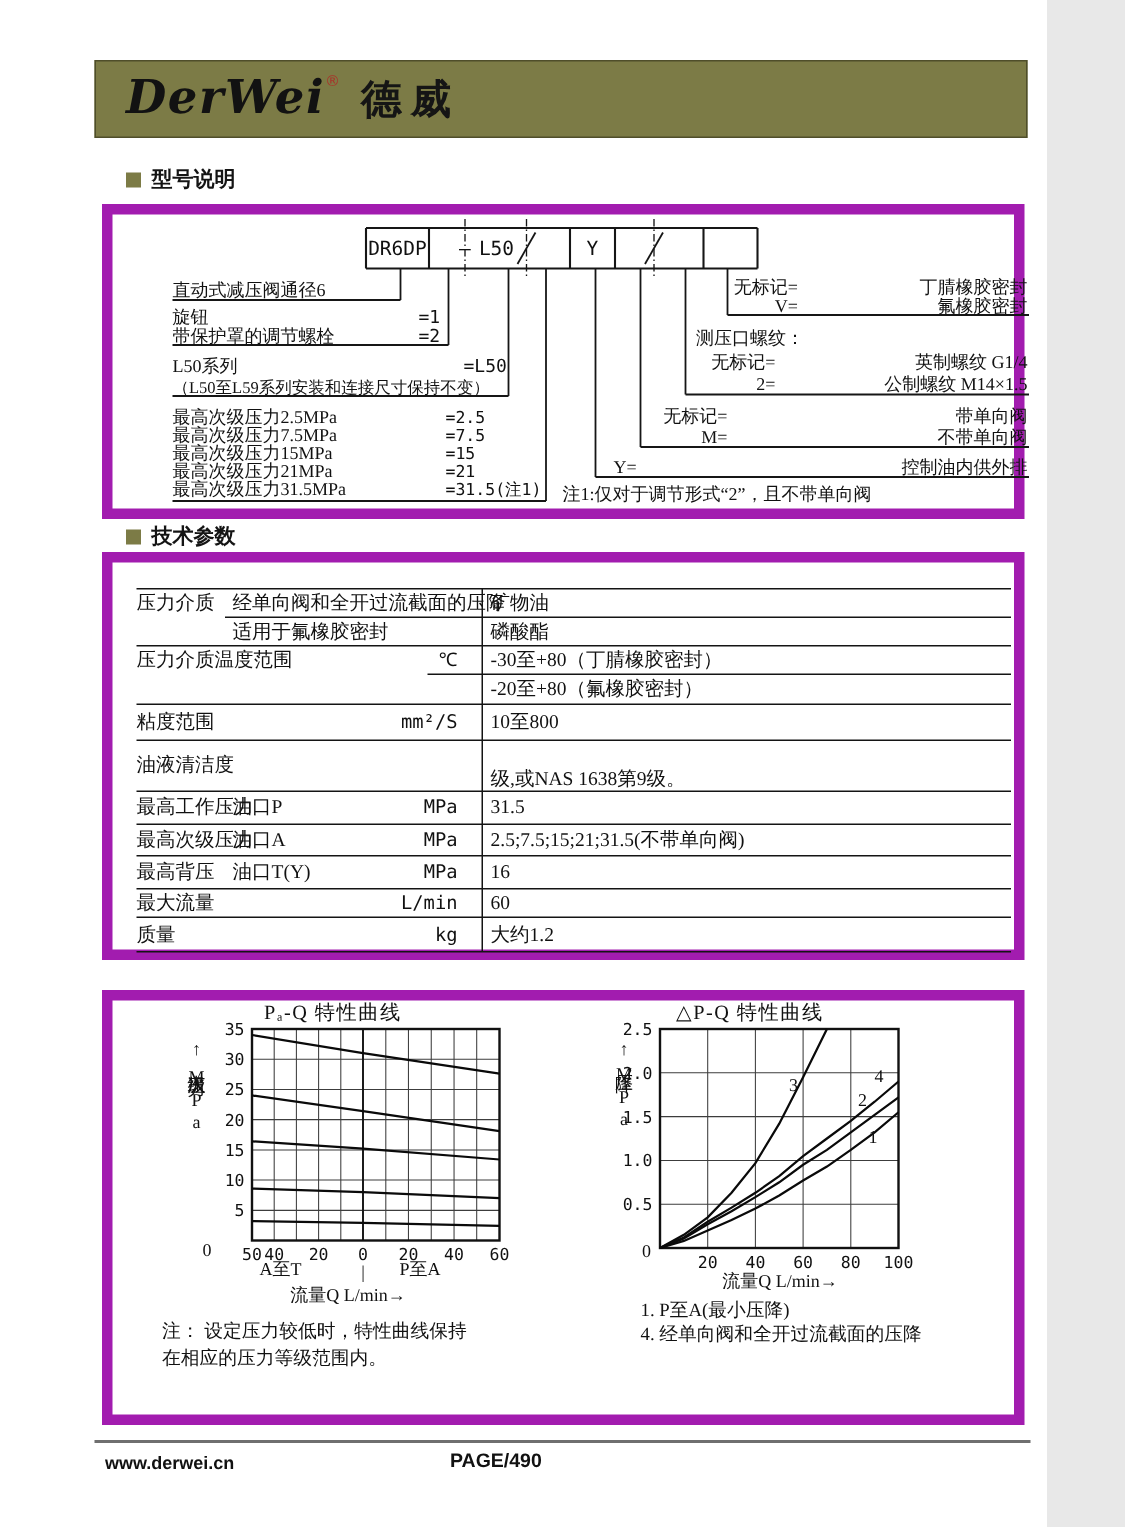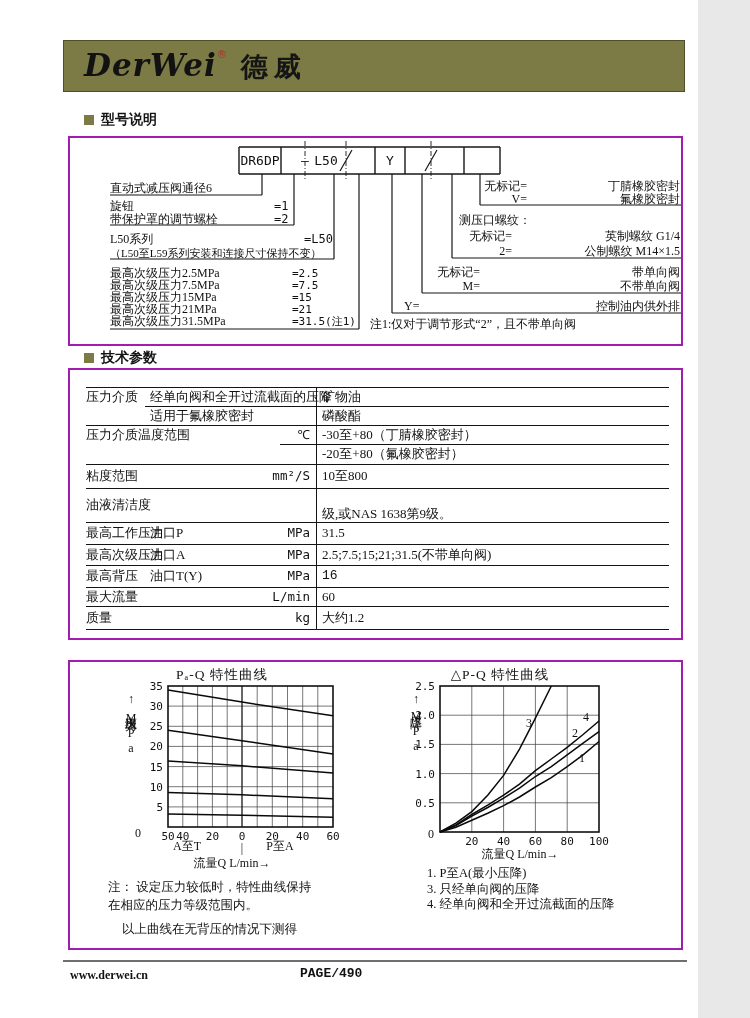--- a/index.html
+++ b/index.html
@@ -12,21 +12,21 @@
   .logo{position:absolute;left:20px;top:6px;white-space:nowrap;}
   .logo-latin{font-family:"DejaVu Serif",serif;font-style:italic;font-weight:bold;font-size:31px;color:#121212;letter-spacing:1px;}
   .logo-reg{font-size:10px;color:#a8342a;vertical-align:18px;font-family:"DejaVu Sans",sans-serif;}
   .logo-cn{font-size:27px;font-weight:bold;color:#151515;margin-left:10px;letter-spacing:6px;}
   
   .sec-head{position:absolute;left:64px;height:16px;white-space:nowrap;padding-left:20px;}
   .sq{display:inline-block;width:10px;height:10px;background:#7c7b46;margin-right:7px;}
   .sec-title{font-family:"Liberation Sans",sans-serif;font-weight:bold;font-size:14px;color:#141414;vertical-align:1px;}
   .sec-note{font-family:"Liberation Sans",sans-serif;font-weight:bold;font-size:12px;color:#141414;margin-left:22px;vertical-align:1px;}
   
-  .box{position:absolute;left:68px;width:615px;border:2px solid #a21caf;box-sizing:border-box;background:#fff;}
+  .box{position:absolute;left:68px;width:615px;border:7px solid #a21caf;box-sizing:border-box;background:#fff;}
   
   .dt{font-size:12px;fill:#111;font-family:"Liberation Serif",serif;}
   .dsmall{font-size:11px;fill:#111;font-family:"Liberation Serif",serif;}
   .dcode{font-size:13px;fill:#111;font-family:"DejaVu Sans Mono",monospace;}
   .dval{font-size:12px;fill:#111;font-family:"DejaVu Sans Mono",monospace;}
   .dvalsm{font-size:11px;fill:#111;font-family:"DejaVu Sans Mono",monospace;}
   .dline{stroke:#161616;stroke-width:1.2;}
   .dframe{stroke:#161616;stroke-width:1.4;fill:none;}
   .ddash{stroke:#161616;stroke-width:0.9;stroke-dasharray:5 2 1 2;}
   
@@ -41,22 +41,22 @@
   .curve{fill:none;stroke:#0a0a0a;stroke-width:1.5;}
   .tick{font-size:11px;fill:#111;font-family:"DejaVu Sans Mono",monospace;}
   .ann{font-size:12px;fill:#111;font-family:"Liberation Serif",serif;}
   .ctitle{font-size:13.5px;fill:#111;font-family:"Liberation Serif",serif;letter-spacing:1px;}
   .vlabel{position:absolute;writing-mode:vertical-lr;text-orientation:upright;font-size:12px;
           letter-spacing:1px;white-space:nowrap;color:#111;}
   .notes{position:absolute;font-size:12.5px;line-height:18px;color:#111;}
   .legend{position:absolute;font-size:12.5px;line-height:15.5px;color:#111;}
   
   .footline{position:absolute;left:63px;top:960px;width:624px;border-top:2.5px solid #6f6f6f;}
-  .footurl{position:absolute;left:70px;top:968px;font-family:Liberation Serif, serif;font-weight:bold;font-size:12px;}
-  .footpage{position:absolute;left:300px;top:966px;font-family:Liberation Mono, monospace;font-weight:bold;font-size:13px;}
+  .footurl{position:absolute;left:70px;top:968px;font-family:Liberation Sans, sans-serif;font-weight:bold;font-size:12px;}
+  .footpage{position:absolute;left:300px;top:966px;font-family:Liberation Sans, sans-serif;font-weight:bold;font-size:13px;}
 </style>
 </head>
 <body>
 
 <div class="page">
 
   <div class="banner">
     <div class="logo">
       <span class="logo-latin">DerWei</span><span class="logo-reg">®</span>
       <span class="logo-cn">德威</span>
@@ -185,21 +185,21 @@
       <div class="tcell " style="top: 152px; line-height: 22px; left: 252px;">31.5</div>
       <div></div>
       <div class="tcell " style="top: 174px; line-height: 21px; left: 16px;">最高次级压力</div>
       <div class="tcell " style="top: 174px; line-height: 21px; left: 80px;">油口A</div>
       <div class="tcell tmono" style="top: 174px; line-height: 21px; right: 371px;">MPa</div>
       <div class="tcell " style="top: 174px; line-height: 21px; left: 252px;">2.5;7.5;15;21;31.5(不带单向阀)</div>
       <div></div>
       <div class="tcell " style="top: 195px; line-height: 22px; left: 16px;">最高背压</div>
       <div class="tcell " style="top: 195px; line-height: 22px; left: 80px;">油口T(Y)</div>
       <div class="tcell tmono" style="top: 195px; line-height: 22px; right: 371px;">MPa</div>
-      <div class="tcell " style="top: 195px; line-height: 22px; left: 252px; font-family: Liberation Mono, monospace;">16</div>
+      <div class="tcell " style="top: 195px; line-height: 22px; left: 252px;">16</div>
       <div></div>
       <div class="tcell " style="top: 217px; line-height: 19px; left: 16px;">最大流量</div>
       <div class="tcell tmono" style="top: 217px; line-height: 19px; right: 371px;">L/min</div>
       <div class="tcell " style="top: 217px; line-height: 19px; left: 252px;">60</div>
       <div></div>
       <div class="tcell " style="top: 236px; line-height: 23px; left: 16px;">质量</div>
       <div class="tcell tmono" style="top: 236px; line-height: 23px; right: 371px;">kg</div>
       <div class="tcell " style="top: 236px; line-height: 23px; left: 252px;">大约1.2</div>
     </div>
 
@@ -282,25 +282,23 @@
       <text x="120" y="194" text-anchor="middle" class="ann">流量Q  L/min→</text>
       <text x="100" y="15" text-anchor="middle" class="ctitle">△P-Q 特性曲线</text>
     </svg>
 
   <div class="vlabel" style="left:122px;top:692px;"><span>↑</span><span>次级压力MPa</span></div>
   <div class="vlabel" style="left:407px;top:692px;"><span>↑</span><span>压降MPa</span></div>
 
   <div class="notes" style="left:108px;top:878px;width:250px;">
     <div>注： 设定压力较低时，特性曲线保持</div>
     <div>在相应的压力等级范围内。</div>
-    <div style="margin-top:6px;padding-left:14px;">以上曲线在无背压的情况下测得</div>
   </div>
 
   <div class="legend" id="legend" style="left:427px;top:866px;width:250px;">
       <div>1. P至A(最小压降)</div>
-      <div>3. 只经单向阀的压降</div>
       <div>4. 经单向阀和全开过流截面的压降</div>
     </div>
 
   <div class="footline"></div>
   <div class="footurl">www.derwei.cn</div>
   <div class="footpage">PAGE/490</div>
 </div>
 
 </body></html>

